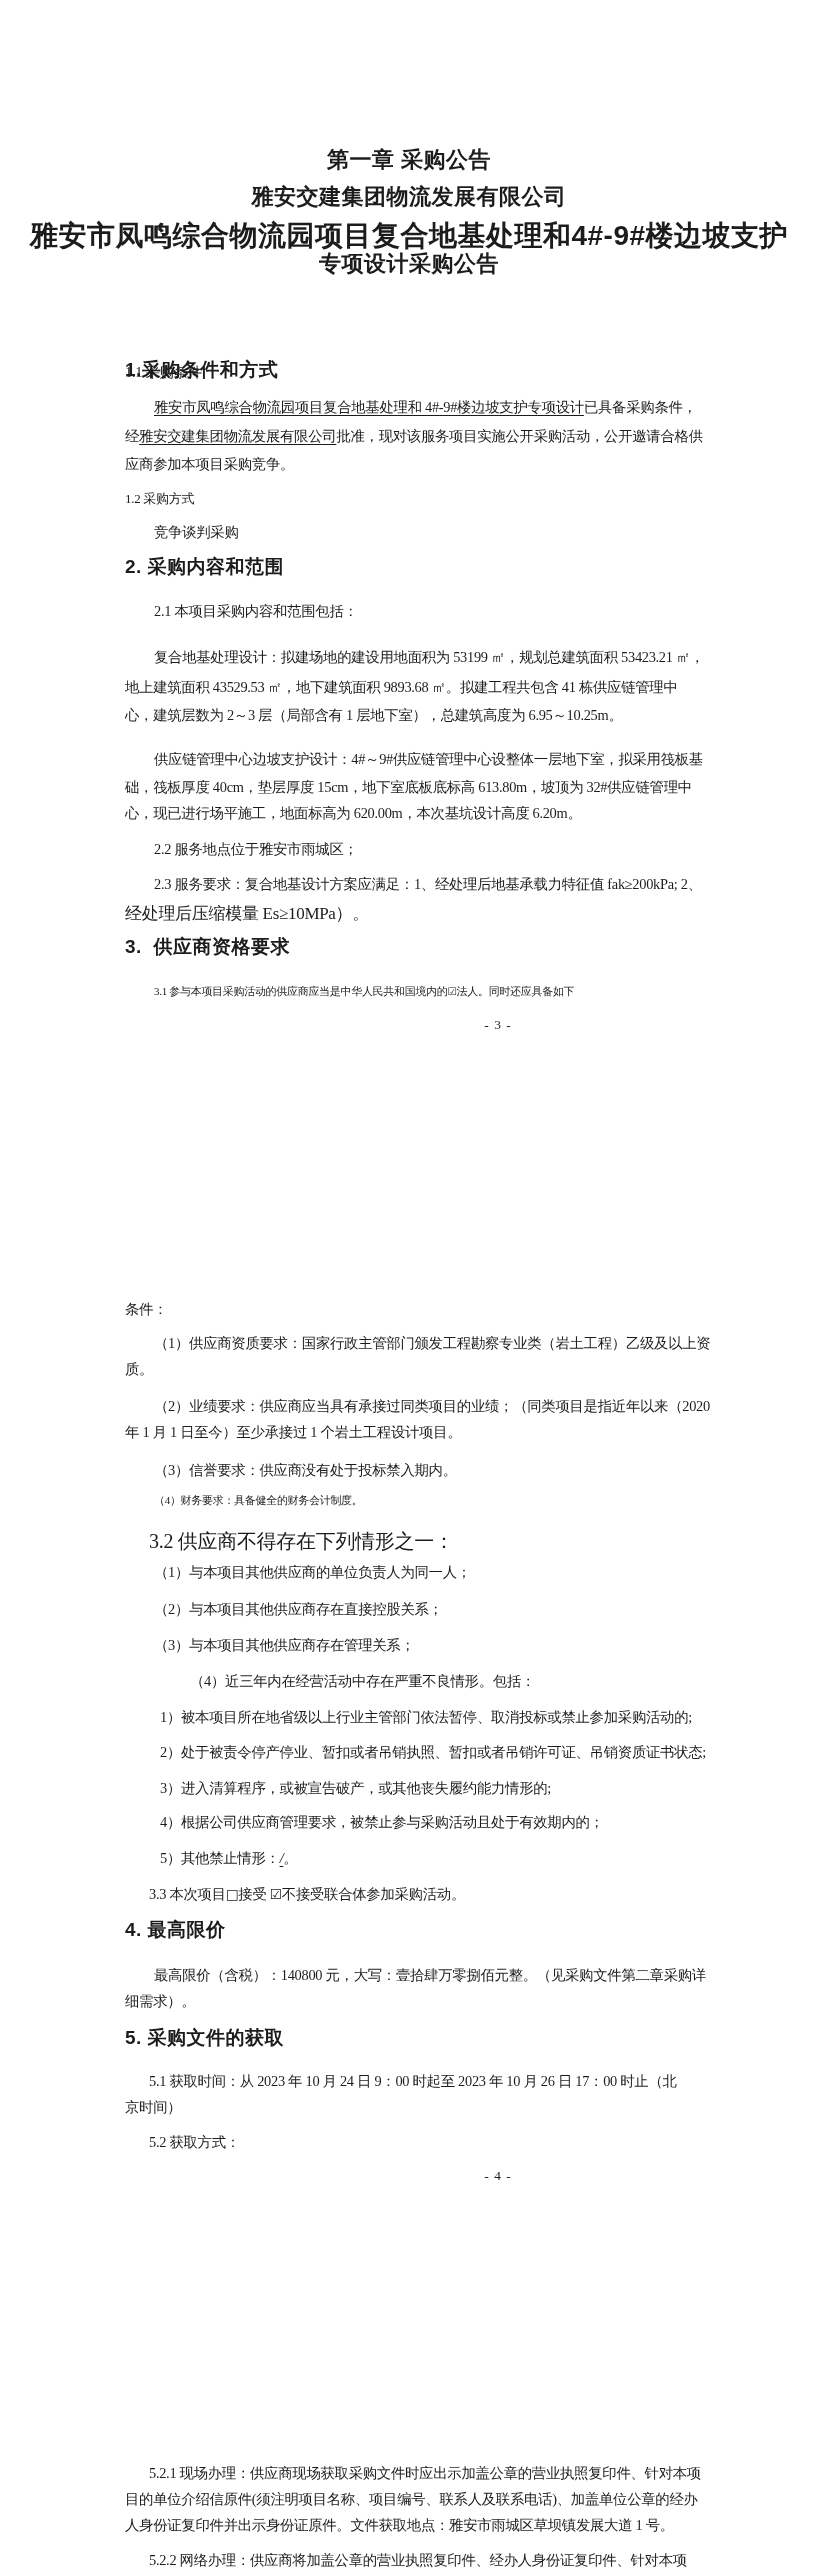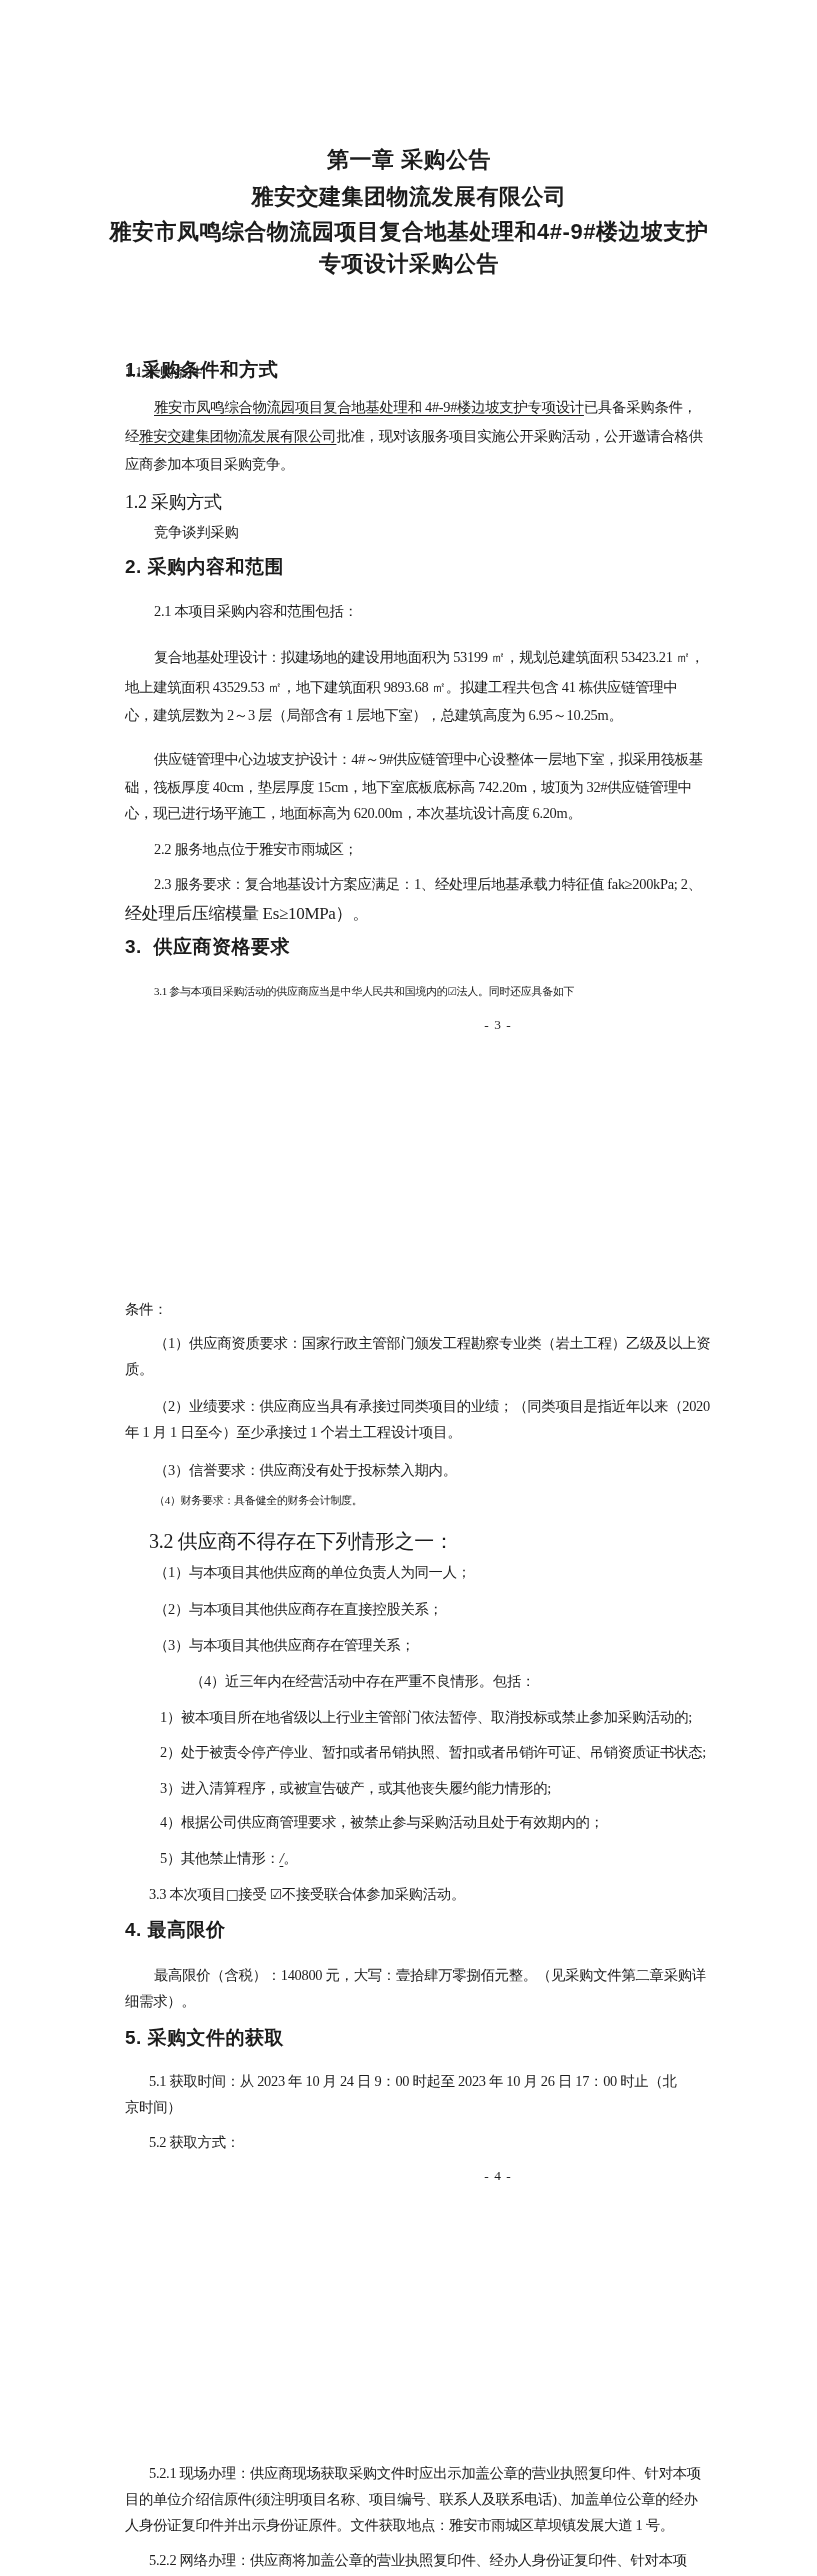--- a/index.html
+++ b/index.html
@@ -37,36 +37,36 @@
   .it{font-style:italic;}
   .chk{font-family:"DejaVu Sans","Liberation Sans",sans-serif;font-size:0.95em;}
 </style>
 </head>
 <body>
 
 <div class="doc">
   <div id="lines-root">
       <div class="line title" style="font-size: 22px; top: 146px; left: 0px; width: 818px; text-align: center;"><span>第一章 采购公告</span></div>
       <div class="line title" style="font-size: 22px; top: 183px; left: 0px; width: 818px; text-align: center;"><span>雅安交建集团物流发展有限公司</span></div>
-      <div class="line title" style="font-size: 22px; top: 218px; left: 0px; width: 818px; text-align: center;"><span>雅安市凤鸣综合物流园项目复合地基处理和4#-9#楼边坡支护</span></div>
+      <div class="line title" style="font-size: 28px; top: 218px; left: 0px; width: 818px; text-align: center;"><span>雅安市凤鸣综合物流园项目复合地基处理和4#-9#楼边坡支护</span></div>
       <div class="line title" style="font-size: 22px; top: 250px; left: 0px; width: 818px; text-align: center;"><span>专项设计采购公告</span></div>
       <div class="line heading" style="font-size: 19px; top: 319px; left: 125px; margin-top: 39px;"><span>1.采购条件和方式</span></div>
       <div class="line body" style="font-size: 14.4px; top: 363px; left: 125px;"><span>1.1 采购条件</span></div>
       <div class="line body" style="font-size: 14.4px; top: 398px; left: 154px;"><span class="u">雅安市凤鸣综合物流园项目复合地基处理和 4#-9#楼边坡支护专项设计</span><span>已具备采购条件，</span></div>
       <div class="line body" style="font-size: 14.4px; top: 427px; left: 125px;"><span>经</span><span class="u">雅安交建集团物流发展有限公司</span><span>批准，现对该服务项目实施公开采购活动，公开邀请合格供</span></div>
       <div class="line body" style="font-size: 14.4px; top: 455px; left: 125px;"><span>应商参加本项目采购竞争。</span></div>
-      <div class="line body" style="font-size: 18px; top: 491px; left: 125px;"><span>1.2 采购方式</span></div>
+      <div class="line body" style="font-size: 13px; top: 491px; left: 125px;"><span>1.2 采购方式</span></div>
       <div class="line body" style="font-size: 14.4px; top: 523px; left: 154px;"><span>竞争谈判采购</span></div>
       <div class="line heading" style="font-size: 19px; top: 555px; left: 125px;"><span>2. 采购内容和范围</span></div>
       <div class="line body" style="font-size: 14.4px; top: 602px; left: 154px;"><span>2.1 本项目采购内容和范围包括：</span></div>
       <div class="line body" style="font-size: 14.4px; top: 648px; left: 154px;"><span>复合地基处理设计：拟建场地的建设用地面积为 53199 ㎡，规划总建筑面积 53423.21 ㎡，</span></div>
       <div class="line body" style="font-size: 14.4px; top: 678px; left: 125px;"><span>地上建筑面积 43529.53 ㎡，地下建筑面积 9893.68 ㎡。拟建工程共包含 41 栋供应链管理中</span></div>
       <div class="line body" style="font-size: 14.4px; top: 706px; left: 125px;"><span>心，建筑层数为 2～3 层（局部含有 1 层地下室），总建筑高度为 6.95～10.25m。</span></div>
       <div class="line body" style="font-size: 14.4px; top: 750px; left: 154px;"><span>供应链管理中心边坡支护设计：4#～9#供应链管理中心设整体一层地下室，拟采用筏板基</span></div>
-      <div class="line body" style="font-size: 14.4px; top: 778px; left: 125px;"><span>础，筏板厚度 40cm，垫层厚度 15cm，地下室底板底标高 742.20m，坡顶为 32#供应链管理中</span></div>
+      <div class="line body" style="font-size: 14.4px; top: 778px; left: 125px;"><span>础，筏板厚度 40cm，垫层厚度 15cm，地下室底板底标高 613.80m，坡顶为 32#供应链管理中</span></div>
       <div class="line body" style="font-size: 14.4px; top: 804px; left: 125px; text-align: center;"><span>心，现已进行场平施工，地面标高为 620.00m，本次基坑设计高度 6.20m。</span></div>
       <div class="line body" style="font-size: 14.4px; top: 840px; left: 154px;"><span>2.2 服务地点位于雅安市雨城区；</span></div>
       <div class="line body" style="font-size: 14.4px; top: 875px; left: 154px;"><span>2.3 服务要求：复合地基设计方案应满足：1、经处理后地基承载力特征值 fak≥200kPa; 2、</span></div>
       <div class="line body" style="font-size: 17px; top: 903px; left: 125px;"><span>经处理后压缩模量 Es≥10MPa）。</span></div>
       <div class="line heading" style="font-size: 19px; top: 935px; left: 125px;"><span>3.  供应商资格要求</span></div>
       <div class="line body" style="font-size: 11px; top: 985px; left: 154px;"><span>3.1 参与本项目采购活动的供应商应当是中华人民共和国境内的</span><span class="chk">☑</span><span>法人。同时还应具备如下</span></div>
       <div class="line body pagenum" style="font-size: 13.4px; top: 1017px; left: 467px; width: 62px; text-align: center;"><span>- 3 -</span></div>
       <div class="line body" style="font-size: 14.4px; top: 1300px; left: 125px;"><span>条件：</span></div>
       <div class="line body" style="font-size: 14.4px; top: 1334px; left: 154px;"><span>（1）供应商资质要求：国家行政主管部门颁发工程勘察专业类（岩土工程）乙级及以上资</span></div>
       <div class="line body" style="font-size: 14.4px; top: 1360px; left: 125px;"><span>质。</span></div>

